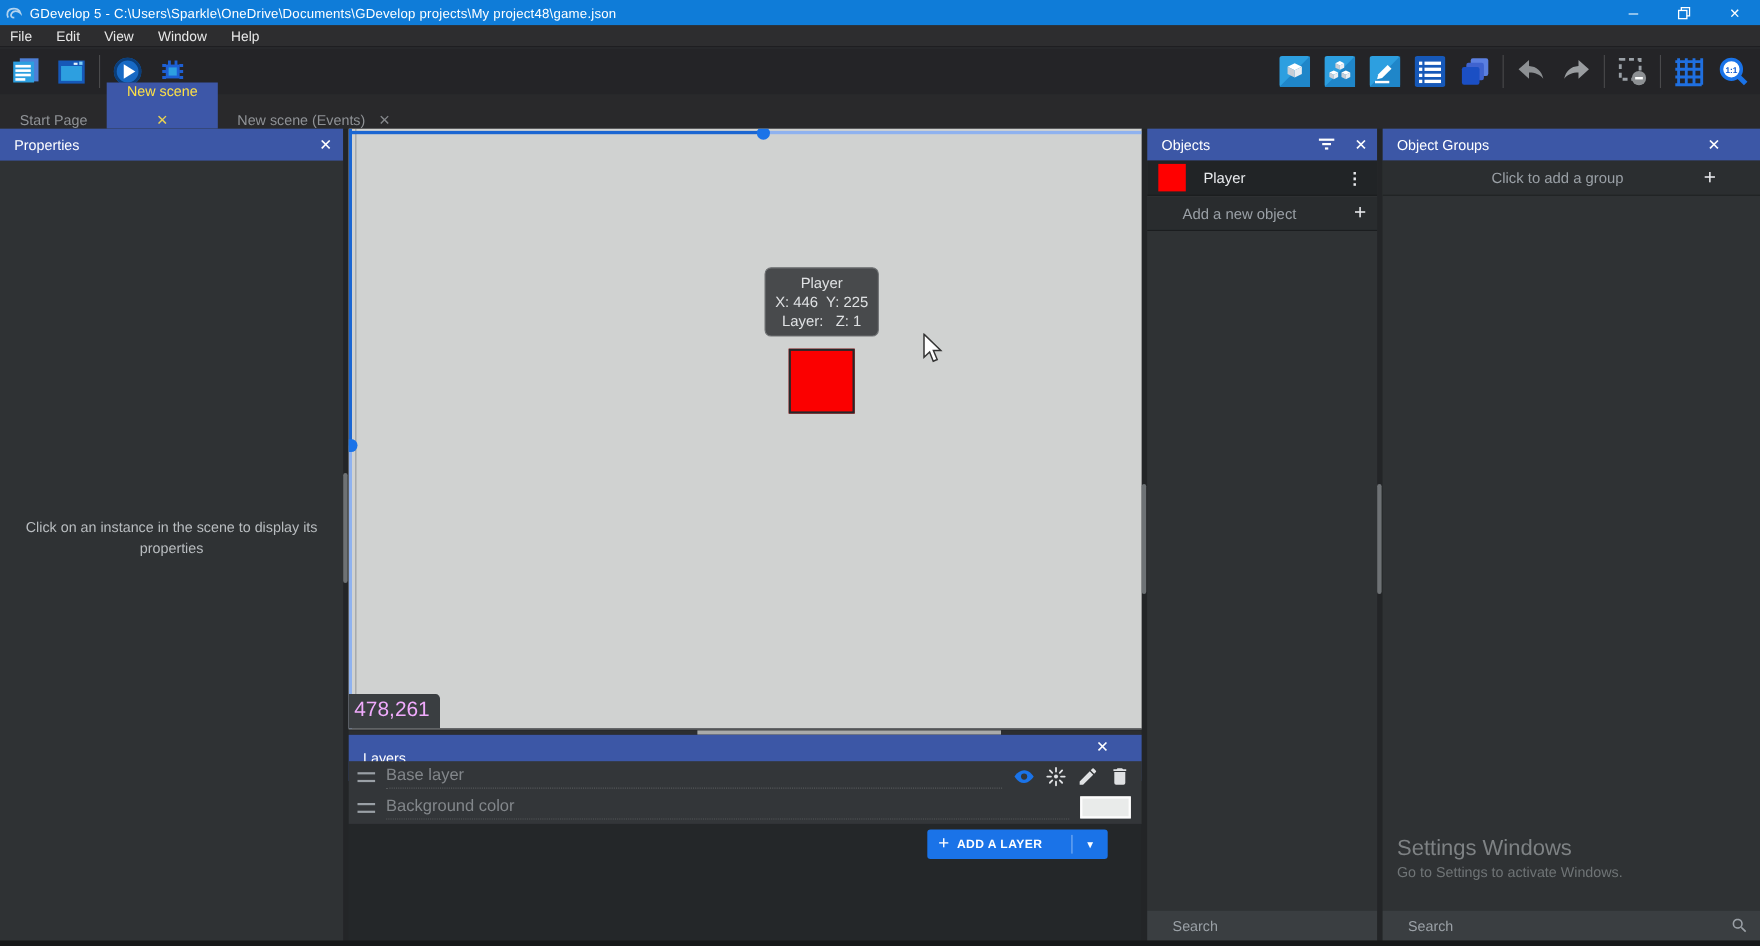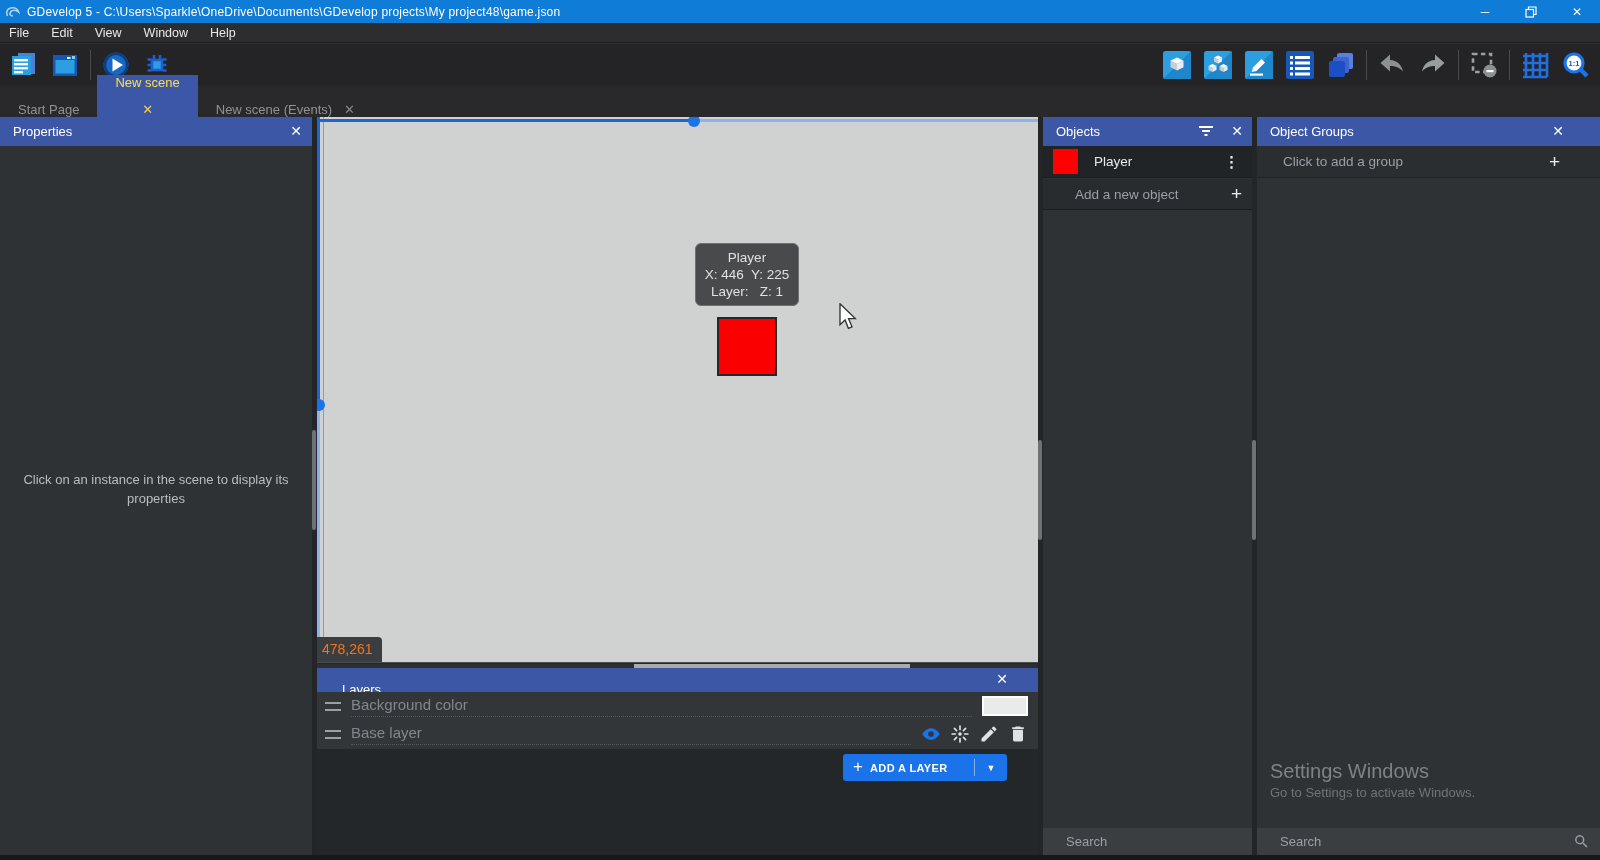--- a/index.html
+++ b/index.html
@@ -58,28 +58,28 @@
   .b-left-2 { position:absolute; left:0; top:288px; width:3px; height:258px; background:#8fb2ef; }
   .handle-dot { position:absolute; width:12px; height:12px; border-radius:50%; background:#1a73e8; }
   .axis-line { position:absolute; left:6px; top:0; bottom:0; width:1px; background:#85888a; opacity:.75; }
   .instance { position:absolute; left:400px; top:200px; width:60px; height:59px;
     background:#fb0000; border:2px solid #25282a; }
   .tooltip { position:absolute; left:378px; top:126px; width:104px;
     background:#484a4c; border:1px solid #6e7173; border-radius:6px;
     color:#dfe1e3; font-size:13.5px; line-height:17px; text-align:center; padding:5px 4px; }
   .tooltip div { white-space:pre; }
   .coord-label { position:absolute; left:0; bottom:0; background:#3a3e41;
-    color:#f97316; font-size:14px; padding:4px 9px 5px 5px; border-top-right-radius:4px; }
+    color:#f0abfc; font-size:19px; padding:4px 9px 5px 5px; border-top-right-radius:4px; }
   .cursor { position:absolute; left:521px; top:186px; }
   .hscroll { position:absolute; left:0; top:547px; width:721px; height:4px; background:#2c2e30; }
   .hscroll .thumb { position:absolute; left:317px; top:0; width:276px; height:4px; background:#a9abaa; }
   
   .layers { position:absolute; left:0; top:551px; width:721px; bottom:0; background:#242729; }
   .layers-header { position:absolute; left:0; top:0; right:0; height:42px; background:#3c57a6;
-    color:#fff; font-size:13px; display:flex; align-items:center; padding-left:25px; }
+    color:#fff; font-size:13px; display:flex; align-items:center; padding-left:13px; }
   .layers-header .x { position:absolute; right:30px; top:3px; font-size:14px; }
   .layer-rows { position:absolute; left:0; top:24px; right:0; height:57px; background:#333639; }
   .layer-row { height:28px; display:flex; align-items:center; padding:0 10px 0 8px; }
   .drag-handle { width:16px; height:9px; border-top:2px solid #9aa0a6; border-bottom:2px solid #9aa0a6; margin-right:10px; }
   .layer-name { flex:1; color:#83878b; font-size:15px; border-bottom:1px dotted #55585a;
     padding-bottom:3px; margin-right:10px; }
   .row-icons { display:flex; align-items:center; gap:9px; }
   .row-icons svg { width:20px; height:20px; }
   .color-swatch { width:46px; height:20px; background:#e9ebea; border:2px solid #fdfdfd; }
   .add-layer-btn { position:absolute; left:526px; top:86px; width:164px; height:27px;
@@ -103,21 +103,21 @@
     display:flex; align-items:center; }
   .search-bar input { flex:1; background:transparent; border:none; outline:none;
     color:#cfd2d4; font-size:13px; padding-left:23px; font-family:"Liberation Sans",sans-serif; }
   .search-bar input::placeholder { color:#9aa0a6; }
   .search-bar svg { width:17px; height:17px; margin-right:10px; }
   .filter-icon { position:absolute; right:38px; top:7px; }
   
   #groups { left:1257px; width:343px; }
   .add-group-row { position:absolute; left:0; right:0; top:29px; height:32px; background:#2b2e30;
     display:flex; align-items:center; border-bottom:1px solid #202224; }
-  .add-group-row .lbl { flex:1; text-align:left; color:#9aa0a6; font-size:13.5px; padding-left:26px; }
+  .add-group-row .lbl { flex:1; text-align:center; color:#9aa0a6; font-size:13.5px; padding-left:26px; }
   .add-group-row .plus-glyph { margin-right:40px; }
   .watermark { position:absolute; left:13px; top:643px; }
   .watermark .t1 { color:#7e8284; font-size:20px; }
   .watermark .t2 { color:#6f7476; font-size:13px; margin-top:2px; }
   .bottom-strip { position:absolute; left:0; bottom:0; width:1600px; height:5px; background:#161819; }
 </style>
 </head>
 <body>
 
 <div class="app">
@@ -310,25 +310,20 @@
     <div class="hscroll">
       <div class="thumb"></div>
     </div>
 
     <div class="layers">
       <div class="layers-header">
         <span>Layers</span>
         <span class="x">✕</span>
       </div>
       <div class="layer-rows">
-        <div class="layer-row">
-          <div class="drag-handle"></div>
-          <div class="layer-name">Background color</div>
-          <div class="color-swatch"></div>
-        </div>
         <div class="layer-row">
           <div class="drag-handle"></div>
           <div class="layer-name">Base layer</div>
           <div class="row-icons">
             <svg viewBox="0 0 24 24">
               <path d="M12 5 C6.5 5 2.6 10.2 1.5 12 2.6 13.8 6.5 19 12 19 s9.4-5.2 10.5-7 C21.4 10.2 17.5 5 12 5 Z" fill="#1a73e8"></path>
               <circle cx="12" cy="12" r="3.4" fill="#333639"></circle>
             </svg>
             <svg viewBox="0 0 24 24">
               <g stroke="#e0e2e4" stroke-width="2" stroke-linecap="round">
@@ -337,20 +332,25 @@
               <circle cx="12" cy="12" r="2.2" fill="#e0e2e4"></circle>
             </svg>
             <svg viewBox="0 0 24 24">
               <path d="M3 17.25 V21 h3.75 L17.8 9.94 l-3.75 -3.75 Z M20.7 7.04 a1 1 0 000-1.41 l-2.34-2.34 a1 1 0 00-1.41 0 l-1.83 1.83 3.75 3.75 Z" fill="#e0e2e4"></path>
             </svg>
             <svg viewBox="0 0 24 24">
               <path d="M6 19 a2 2 0 002 2 h8 a2 2 0 002-2 V7 H6 Z M19 4 h-3.5 l-1-1 h-5 l-1 1 H5 v2 h14 Z" fill="#dfe1e3"></path>
             </svg>
           </div>
         </div>
+        <div class="layer-row">
+          <div class="drag-handle"></div>
+          <div class="layer-name">Background color</div>
+          <div class="color-swatch"></div>
+        </div>
       </div>
       <div class="add-layer-btn">
         <span class="plus">+</span>
         <span class="lbl">ADD A LAYER</span>
         <span class="vsep"></span>
         <span class="caret">▼</span>
       </div>
     </div>
   </section>
 

